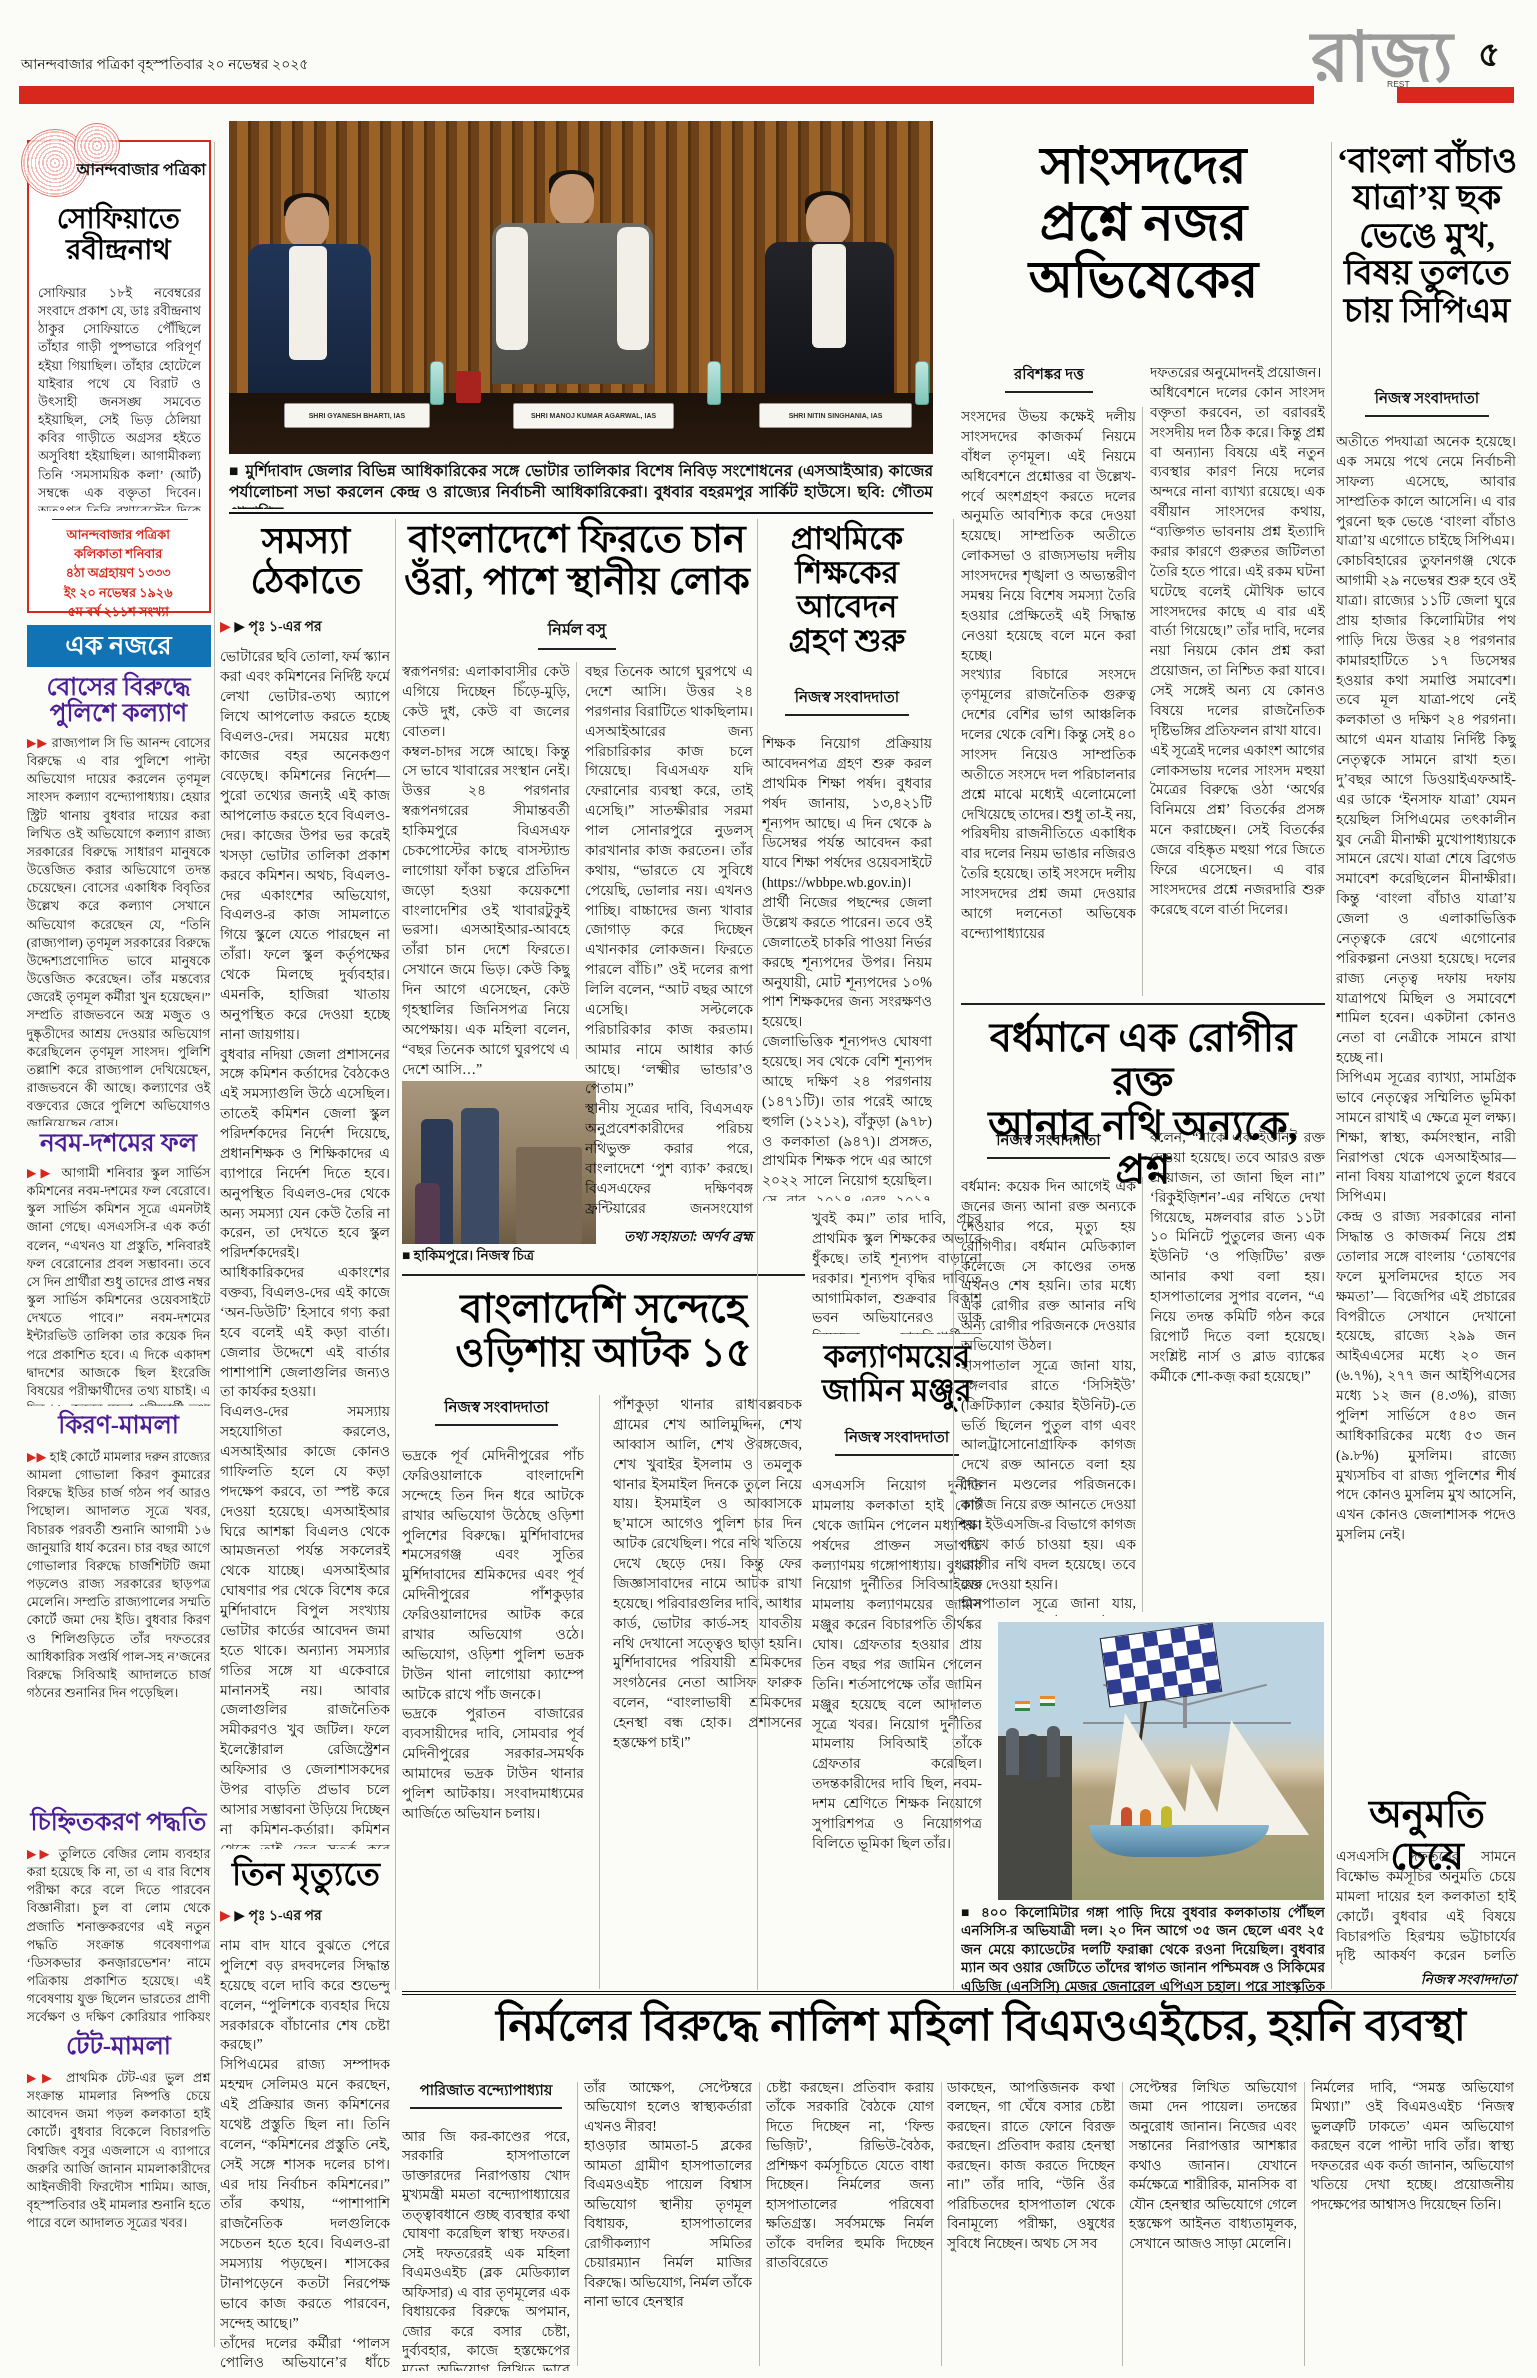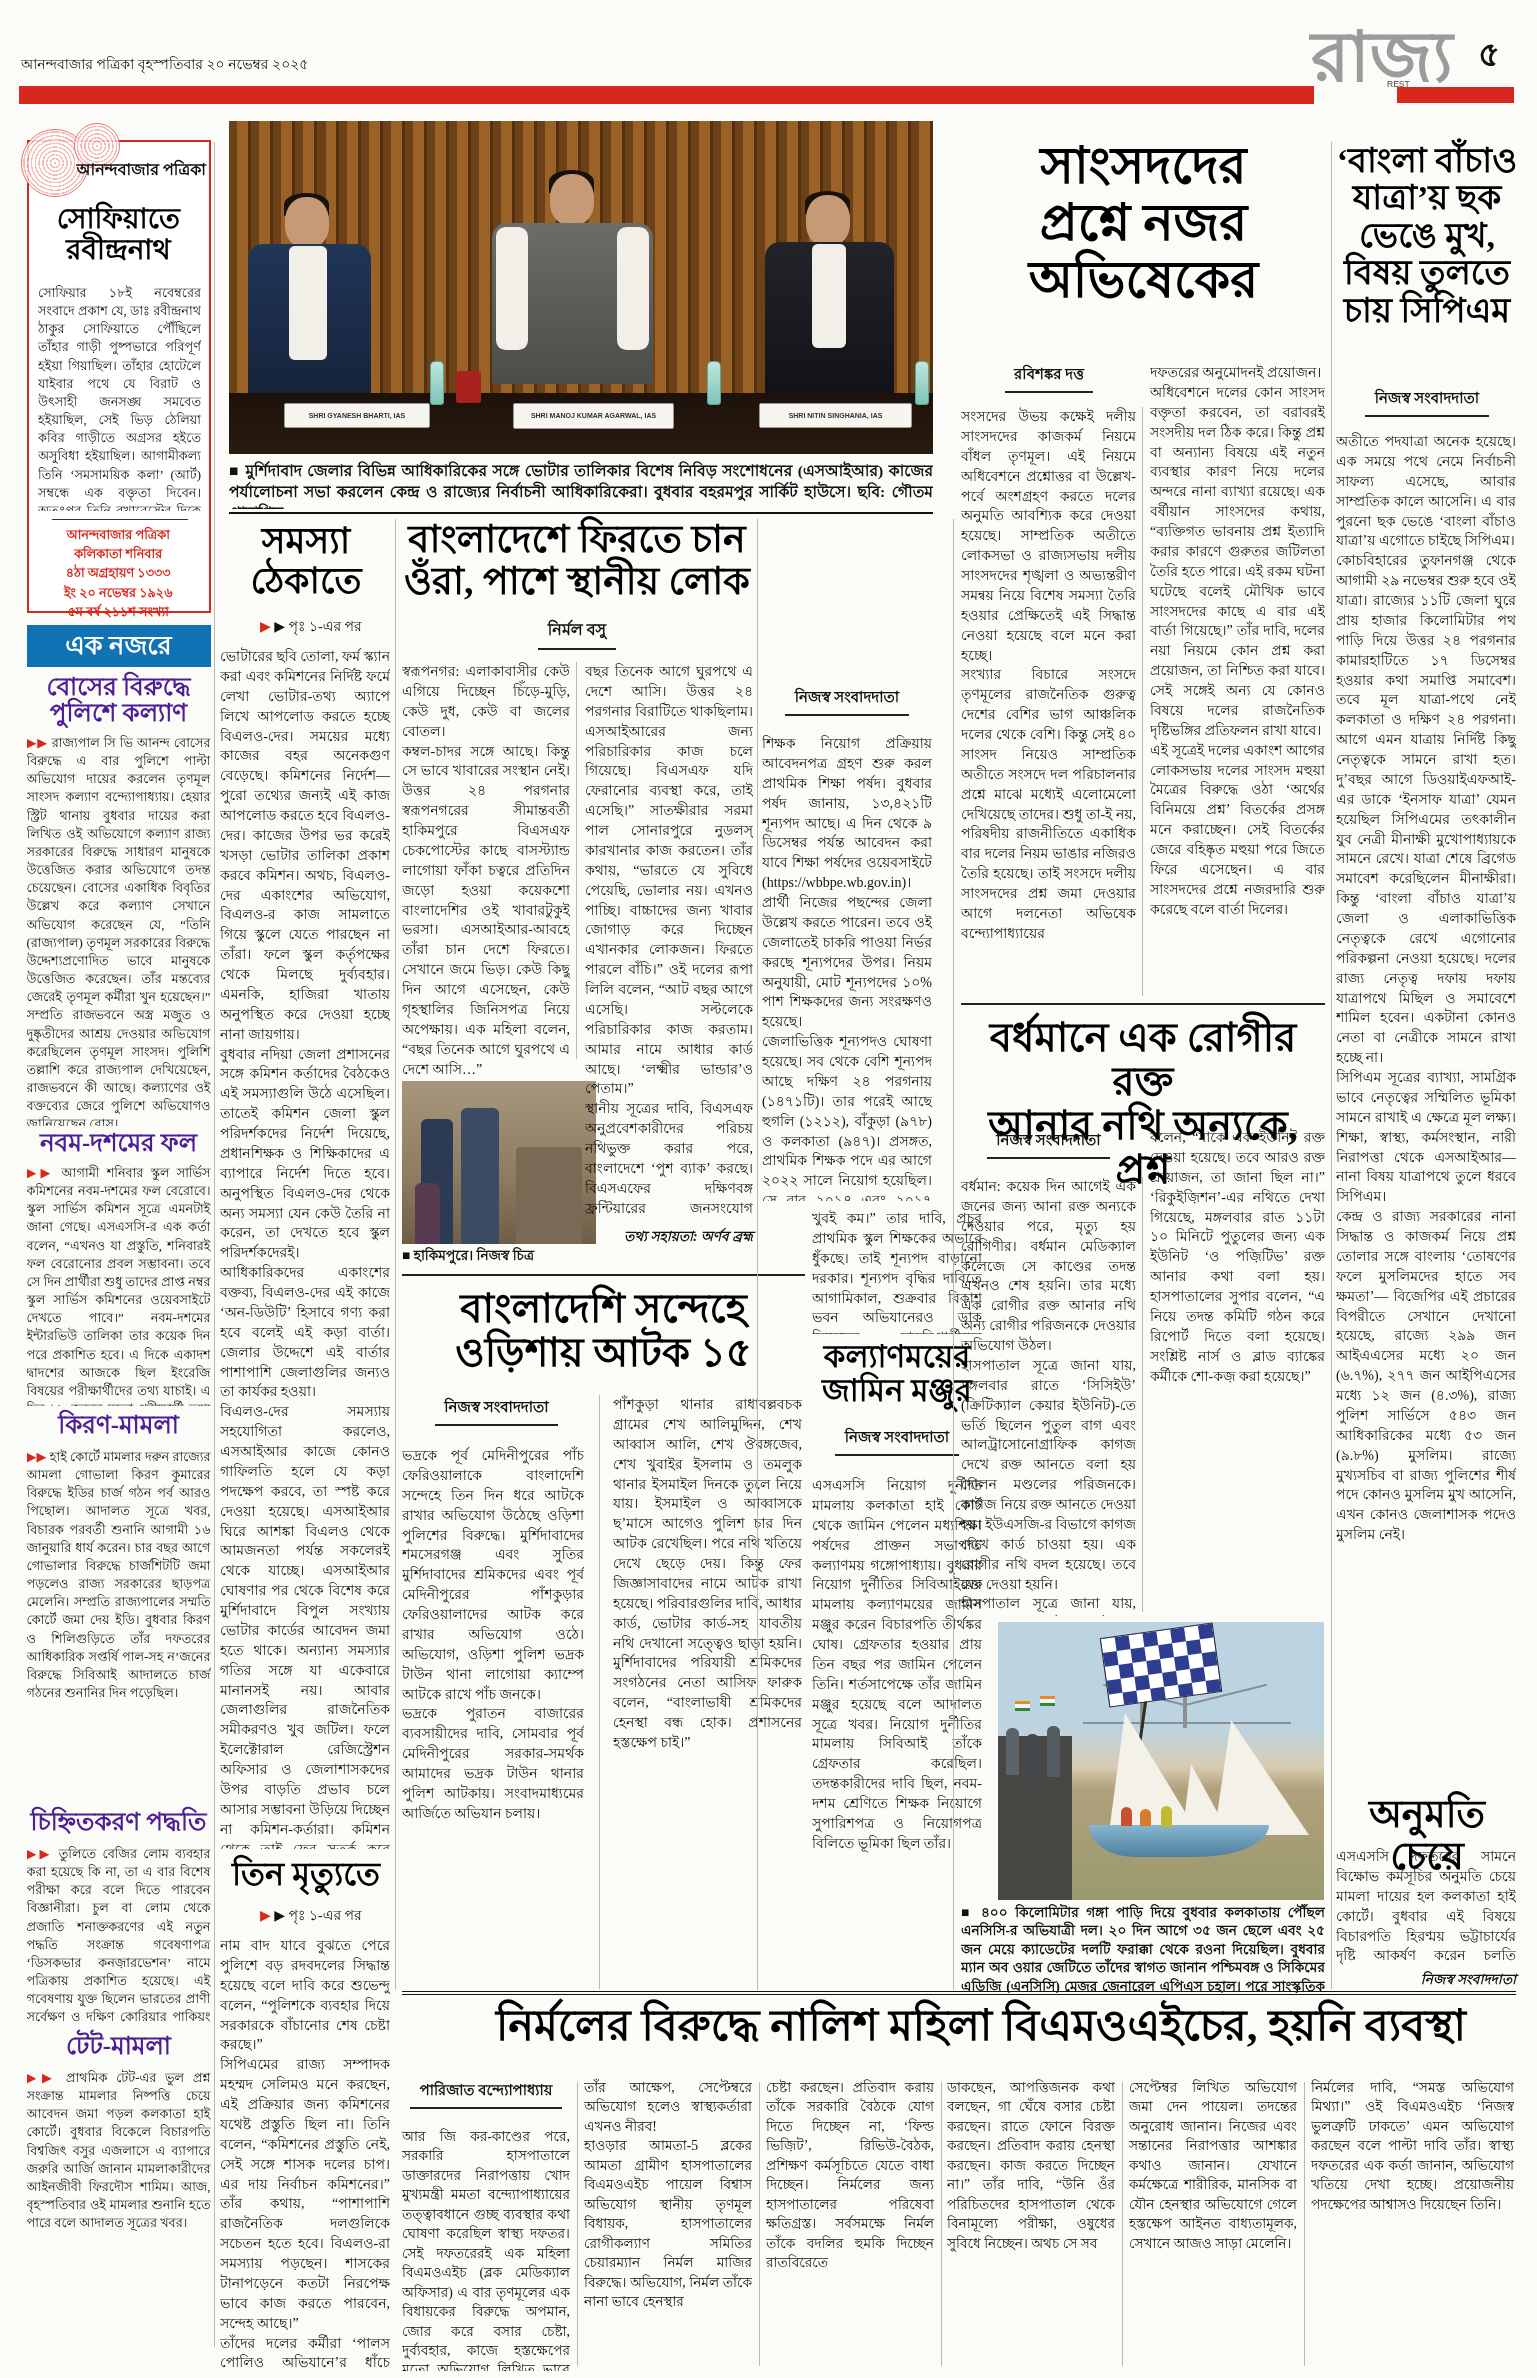--- a/index.html
+++ b/index.html
@@ -3,21 +3,21 @@
 <meta charset="utf-8">
 <style>
   html,body{margin:0;padding:0;background:#e8e8e3;}
   .page{position:relative;width:1538px;height:2378px;background:#fbfbf8;margin:0 auto;
         font-family:"Liberation Serif","DejaVu Serif",serif;color:#111;overflow:hidden;}
   .b{position:absolute;box-sizing:border-box;}
   .hl{font-weight:bold;color:#000;text-align:center;line-height:1.1;white-space:pre-line;}
   .body-txt{text-align:justify;white-space:pre-line;overflow:hidden;line-height:1.42;}
   .byline{text-align:center;font-weight:bold;}
   .byline span{display:inline-block;border-bottom:2.8px double #222;padding:0 9.5px 3.8px;}
-  .kicker{font-weight:normal;margin-left:40px;}
+  .kicker{font-weight:bold;}
   .red{color:#d8271c;}
   .rule-v{background:#b9b9b2;width:0.9px;}
   .rule-h{background:#222;height:1.9px;}
   .cap{font-weight:bold;line-height:1.35;text-align:justify;white-space:pre-line;overflow:hidden;}
   .credit{font-style:italic;font-weight:bold;text-align:right;}
   
   .mbox{border:2.8px solid #d8271c;background:#fff;}
   .paisley{border-radius:50%;border:1.9px solid #e05a50;
            background:repeating-radial-gradient(circle,#f3b5af 0 1.4px,#fff 1.4px 3.8px);opacity:.85;}
   .banner{background:#1173b4;color:#fff;font-weight:bold;text-align:center;}
@@ -158,20 +158,24 @@
   <div class="b credit" style="left:585px;top:1225px;width:168px;font-size:13.7px;">তথ্য সহায়তা: অর্ণব ব্রহ্ম</div>
 
   <div class="b rule-h" style="left:402px;top:1274px;width:403px;"></div>
   <div class="b hl" style="left:402px;top:1287px;width:403px;font-size:40px;">বাংলাদেশি সন্দেহে
 ওড়িশায় আটক ১৫</div>
   <div class="b byline" style="left:402px;top:1395px;width:189px;font-size:15px;"><span>নিজস্ব সংবাদদাতা</span></div>
   <div class="b body-txt" style="left:402px;top:1446px;width:182px;height:543px;font-size:14px;">ভদ্রকে পূর্ব মেদিনীপুরের পাঁচ ফেরিওয়ালাকে বাংলাদেশি সন্দেহে তিন দিন ধরে আটকে রাখার অভিযোগ উঠেছে ওড়িশা পুলিশের বিরুদ্ধে। মুর্শিদাবাদের শমসেরগঞ্জ এবং সুতির মুর্শিদাবাদের শ্রমিকদের এবং পূর্ব মেদিনীপুরের পাঁশকুড়ার ফেরিওয়ালাদের আটক করে রাখার অভিযোগ ওঠে। অভিযোগ, ওড়িশা পুলিশ ভদ্রক টাউন থানা লাগোয়া ক্যাম্পে আটকে রাখে পাঁচ জনকে।
 ভদ্রকে পুরাতন বাজারের ব্যবসায়ীদের দাবি, সোমবার পূর্ব মেদিনীপুরের সরকার-সমর্থক আমাদের ভদ্রক টাউন থানার পুলিশ আটকায়। সংবাদমাধ্যমের আর্জিতে অভিযান চলায়।</div>
   <div class="b body-txt" style="left:613px;top:1395px;width:189px;height:594px;font-size:14px;">পাঁশকুড়া থানার রাধাবল্লবচক গ্রামের শেখ আলিমুদ্দিন, শেখ আব্বাস আলি, শেখ ঔরঙ্গজেব, শেখ খুবাইর ইসলাম ও তমলুক থানার ইসমাইল দিনকে তুলে নিয়ে যায়। ইসমাইল ও আব্বাসকে ছ’মাসে আগেও পুলিশ চার দিন আটক রেখেছিল। পরে নথি খতিয়ে দেখে ছেড়ে দেয়। কিন্তু ফের জিজ্ঞাসাবাদের নামে আটক রাখা হয়েছে। পরিবারগুলির দাবি, আধার কার্ড, ভোটার কার্ড-সহ যাবতীয় নথি দেখানো সত্ত্বেও ছাড়া হয়নি। মুর্শিদাবাদের পরিযায়ী শ্রমিকদের সংগঠনের নেতা আসিফ ফারুক বলেন, “বাংলাভাষী শ্রমিকদের হেনস্থা বন্ধ হোক। প্রশাসনের হস্তক্ষেপ চাই।”</div>
 
+  <div class="b hl" style="left:762px;top:522px;width:170px;font-size:31px;">প্রাথমিকে
+শিক্ষকের
+আবেদন
+গ্রহণ শুরু</div>
   <div class="b byline" style="left:762px;top:685px;width:170px;font-size:15px;"><span>নিজস্ব সংবাদদাতা</span></div>
   <div class="b body-txt" style="left:762px;top:734px;width:170px;height:467px;font-size:14px;">শিক্ষক নিয়োগ প্রক্রিয়ায় আবেদনপত্র গ্রহণ শুরু করল প্রাথমিক শিক্ষা পর্ষদ। বুধবার পর্ষদ জানায়, ১৩,৪২১টি শূন্যপদ আছে। এ দিন থেকে ৯ ডিসেম্বর পর্যন্ত আবেদন করা যাবে শিক্ষা পর্ষদের ওয়েবসাইটে (https://wbbpe.wb.gov.in)। প্রার্থী নিজের পছন্দের জেলা উল্লেখ করতে পারেন। তবে ওই জেলাতেই চাকরি পাওয়া নির্ভর করছে শূন্যপদের উপর। নিয়ম অনুযায়ী, মোট শূন্যপদের ১০% পাশ শিক্ষকদের জন্য সংরক্ষণও হয়েছে।
 জেলাভিত্তিক শূন্যপদও ঘোষণা হয়েছে। সব থেকে বেশি শূন্যপদ আছে দক্ষিণ ২৪ পরগনায় (১৪৭১টি)। তার পরেই আছে হুগলি (১২১২), বাঁকুড়া (৯৭৮) ও কলকাতা (৯৪৭)। প্রসঙ্গত, প্রাথমিক শিক্ষক পদে এর আগে ২০২২ সালে নিয়োগ হয়েছিল। সে বার ২০১৪ এবং ২০১৭ সালের টেট উত্তীর্ণরা চাকরির সুযোগ পেয়েছিলেন। ২০২২ ও ২০২৩ সালে যাঁরা টেট পাশ করেছেন তাঁরা এ বারই প্রথম চাকরির সুযোগ পাচ্ছেন। এক চাকরিপ্রার্থীর কথায়, “শূন্যপদ খুবই কম।”</div>
   <div class="b body-txt" style="left:812px;top:1209px;width:170px;height:125px;font-size:14px;">খুবই কম।” তার দাবি, প্রচুর প্রাথমিক স্কুল শিক্ষকের অভাবে ধুঁকছে। তাই শূন্যপদ বাড়ানো দরকার। শূন্যপদ বৃদ্ধির দাবিতে আগামিকাল, শুক্রবার বিকাশ ভবন অভিযানেরও ডাক দিয়েছেন চাকরিপ্রার্থীদের একাংশ।</div>
 
   <div class="b hl" style="left:812px;top:1340px;width:170px;font-size:31px;">কল্যাণময়ের
 জামিন মঞ্জুর</div>
   <div class="b byline" style="left:812px;top:1425px;width:170px;font-size:15px;"><span>নিজস্ব সংবাদদাতা</span></div>
   <div class="b body-txt" style="left:812px;top:1476px;width:170px;height:513px;font-size:14px;">এসএসসি নিয়োগ দুর্নীতি মামলায় কলকাতা হাই কোর্ট থেকে জামিন পেলেন মধ্যশিক্ষা পর্ষদের প্রাক্তন সভাপতি কল্যাণময় গঙ্গোপাধ্যায়। বুধবার নিয়োগ দুর্নীতির সিবিআইয়ের মামলায় কল্যাণময়ের জামিন মঞ্জুর করেন বিচারপতি তীর্থঙ্কর ঘোষ। গ্রেফতার হওয়ার প্রায় তিন বছর পর জামিন পেলেন তিনি। শর্তসাপেক্ষে তাঁর জামিন মঞ্জুর হয়েছে বলে আদালত সূত্রে খবর। নিয়োগ দুর্নীতির মামলায় সিবিআই তাঁকে গ্রেফতার করেছিল। তদন্তকারীদের দাবি ছিল, নবম-দশম শ্রেণিতে শিক্ষক নিয়োগে সুপারিশপত্র ও নিয়োগপত্র বিলিতে ভূমিকা ছিল তাঁর।</div>
 

